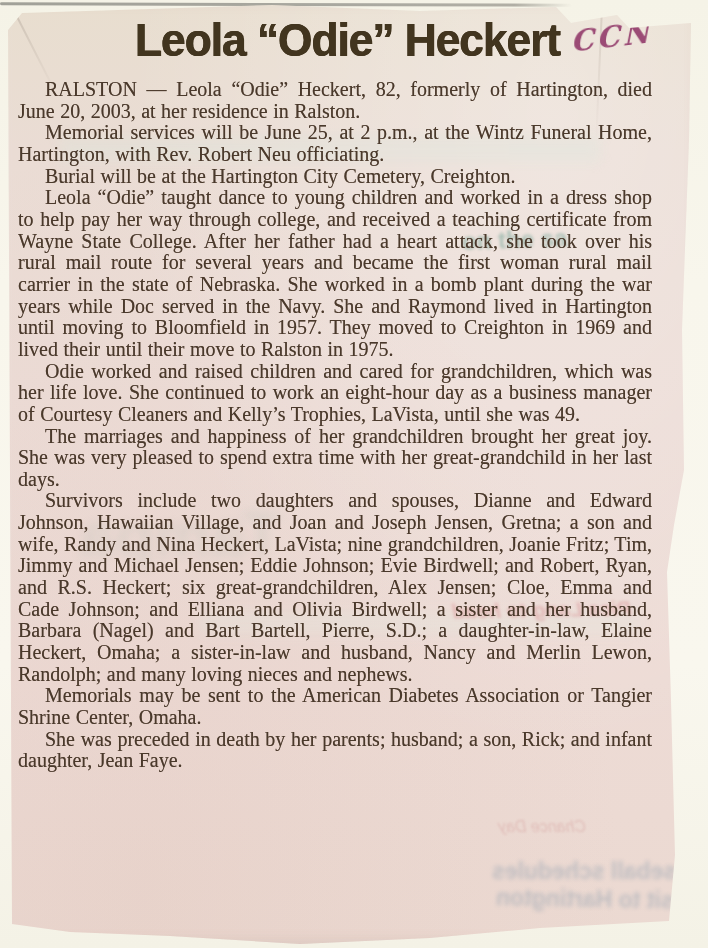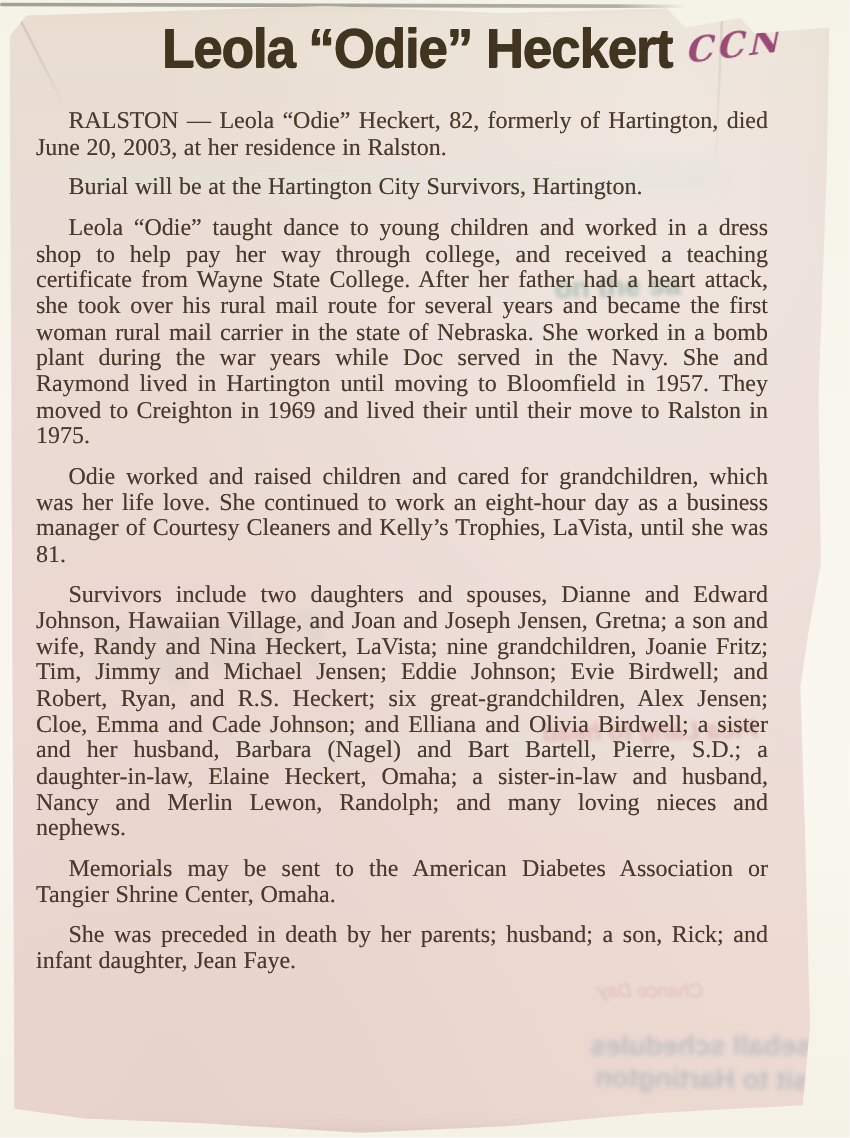--- a/index.html
+++ b/index.html
@@ -65,21 +65,21 @@
     color:#8c2f63;transform:rotate(-7deg) skewX(-8deg);letter-spacing:3px;opacity:.85;
     filter:blur(.3px);
   }
   
   .bodytext{
     position:absolute;left:18px;top:79px;width:634px;
     font-size:20px;line-height:21.65px;color:#4a392b;
     text-shadow:0 0 .45px rgba(74,57,43,.55);
     word-spacing:.5px;
   }
-  .bodytext p{margin:12px;text-indent:27px;text-align:justify;}
+  .bodytext p{margin:0;text-indent:27px;text-align:justify;}
 </style>
 </head>
 <body>
 
 <div class="stage">
 
   <div class="scan-line"></div>
 
   <div class="clipping">
 
@@ -96,22 +96,24 @@
     <div class="crease c2"></div>
 
     <div class="headline">
       <span class="squeeze">Leola “Odie” Heckert</span>
     </div>
 
     <div class="handnote">CCN</div>
 
     <div class="bodytext">
       <p>RALSTON — Leola “Odie” Heckert, 82, formerly of Hartington, died June 20, 2003, at her residence in Ralston.</p>
-      <p>Burial will be at the Hartington City Survivors, Hartington.</p>
+      <p>Memorial services will be June 25, at 2 p.m., at the Wintz Funeral Home, Hartington, with Rev. Robert Neu officiating.</p>
+      <p>Burial will be at the Hartington City Cemetery, Creighton.</p>
       <p>Leola “Odie” taught dance to young children and worked in a dress shop to help pay her way through college, and received a teaching certificate from Wayne State College. After her father had a heart attack, she took over his rural mail route for several years and became the first woman rural mail carrier in the state of Nebraska. She worked in a bomb plant during the war years while Doc served in the Navy. She and Raymond lived in Hartington until moving to Bloomfield in 1957. They moved to Creighton in 1969 and lived their until their move to Ralston in 1975.</p>
-      <p>Odie worked and raised children and cared for grandchildren, which was her life love. She continued to work an eight-hour day as a business manager of Courtesy Cleaners and Kelly’s Trophies, LaVista, until she was 81.</p>
+      <p>Odie worked and raised children and cared for grandchildren, which was her life love. She continued to work an eight-hour day as a business manager of Courtesy Cleaners and Kelly’s Trophies, LaVista, until she was 49.</p>
+      <p>The marriages and happiness of her grandchildren brought her great joy. She was very pleased to spend extra time with her great-grandchild in her last days.</p>
       <p>Survivors include two daughters and spouses, Dianne and Edward Johnson, Hawaiian Village, and Joan and Joseph Jensen, Gretna; a son and wife, Randy and Nina Heckert, LaVista; nine grandchildren, Joanie Fritz; Tim, Jimmy and Michael Jensen; Eddie Johnson; Evie Birdwell; and Robert, Ryan, and R.S. Heckert; six great-grandchildren, Alex Jensen; Cloe, Emma and Cade Johnson; and Elliana and Olivia Birdwell; a sister and her husband, Barbara (Nagel) and Bart Bartell, Pierre, S.D.; a daughter-in-law, Elaine Heckert, Omaha; a sister-in-law and husband, Nancy and Merlin Lewon, Randolph; and many loving nieces and nephews.</p>
       <p>Memorials may be sent to the American Diabetes Association or Tangier Shrine Center, Omaha.</p>
       <p>She was preceded in death by her parents; husband; a son, Rick; and infant daughter, Jean Faye.</p>
     </div>
 
   </div>
 </div>
 
 </body></html>

